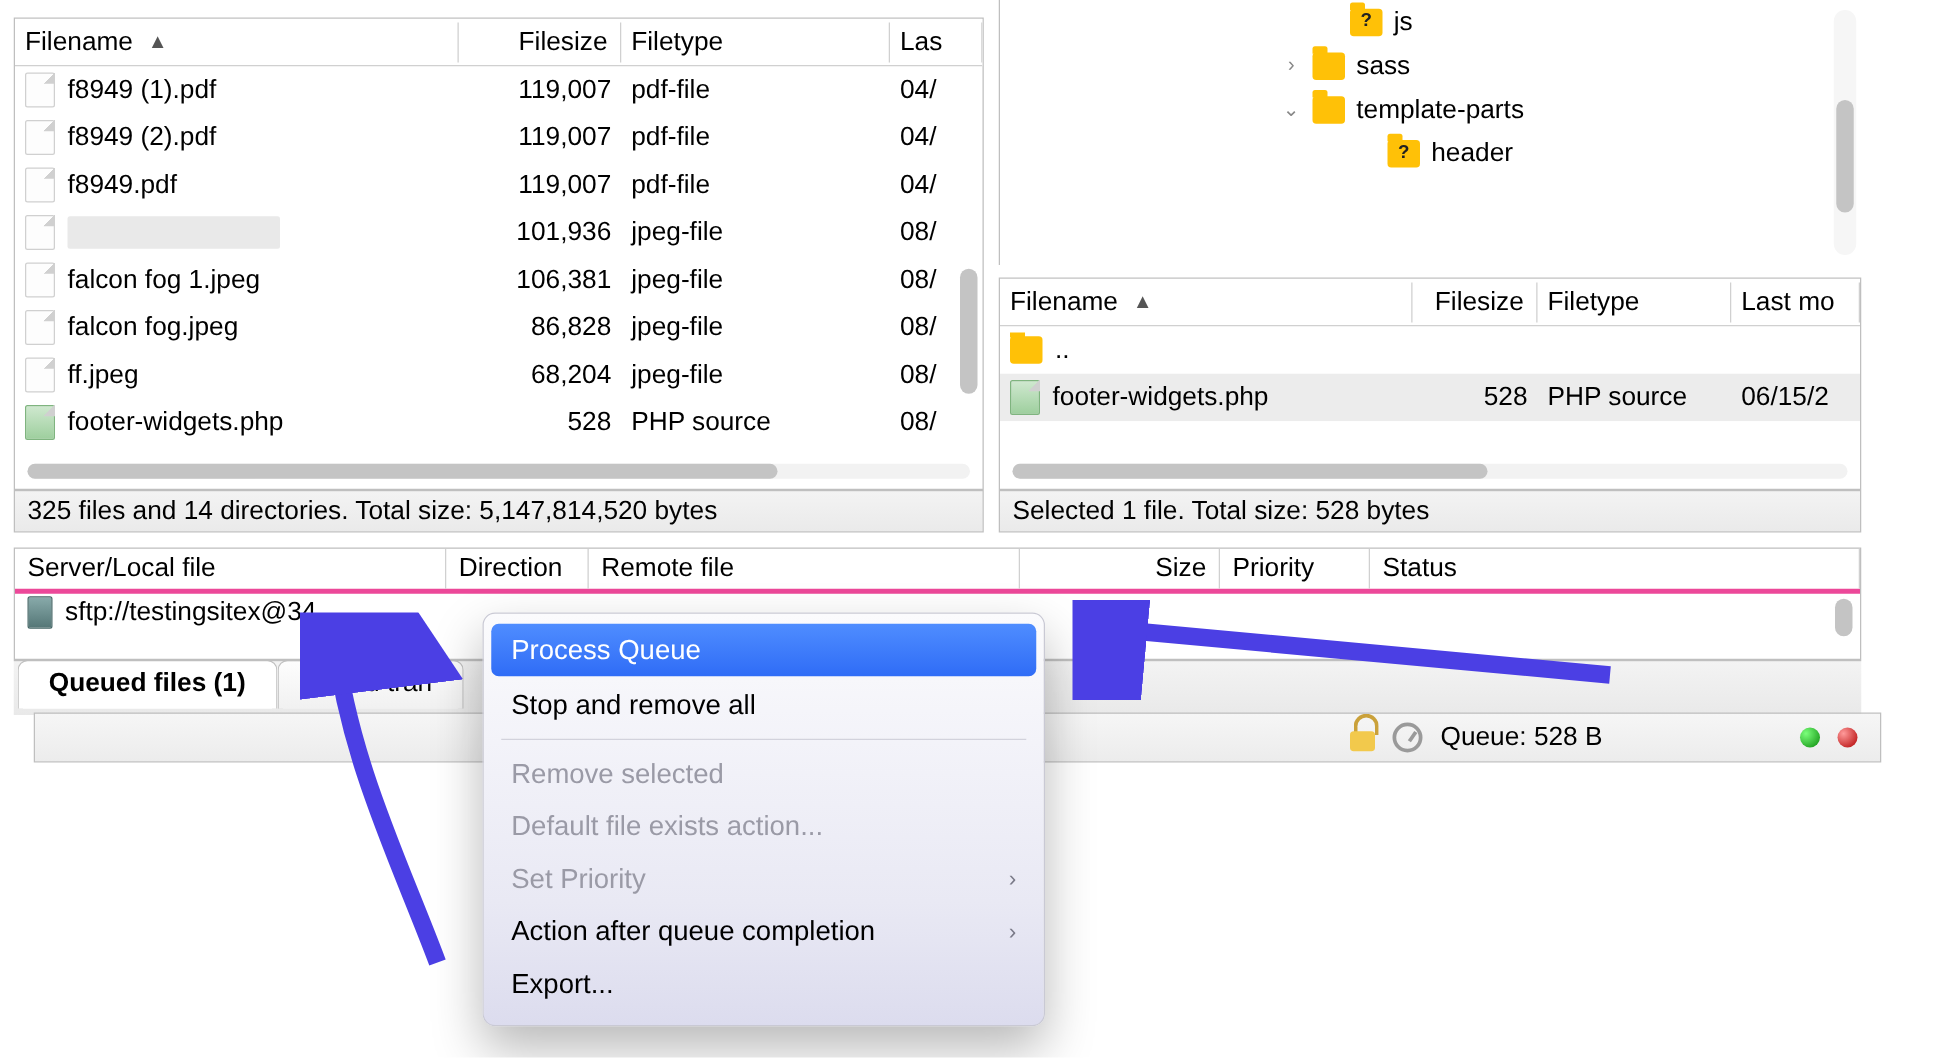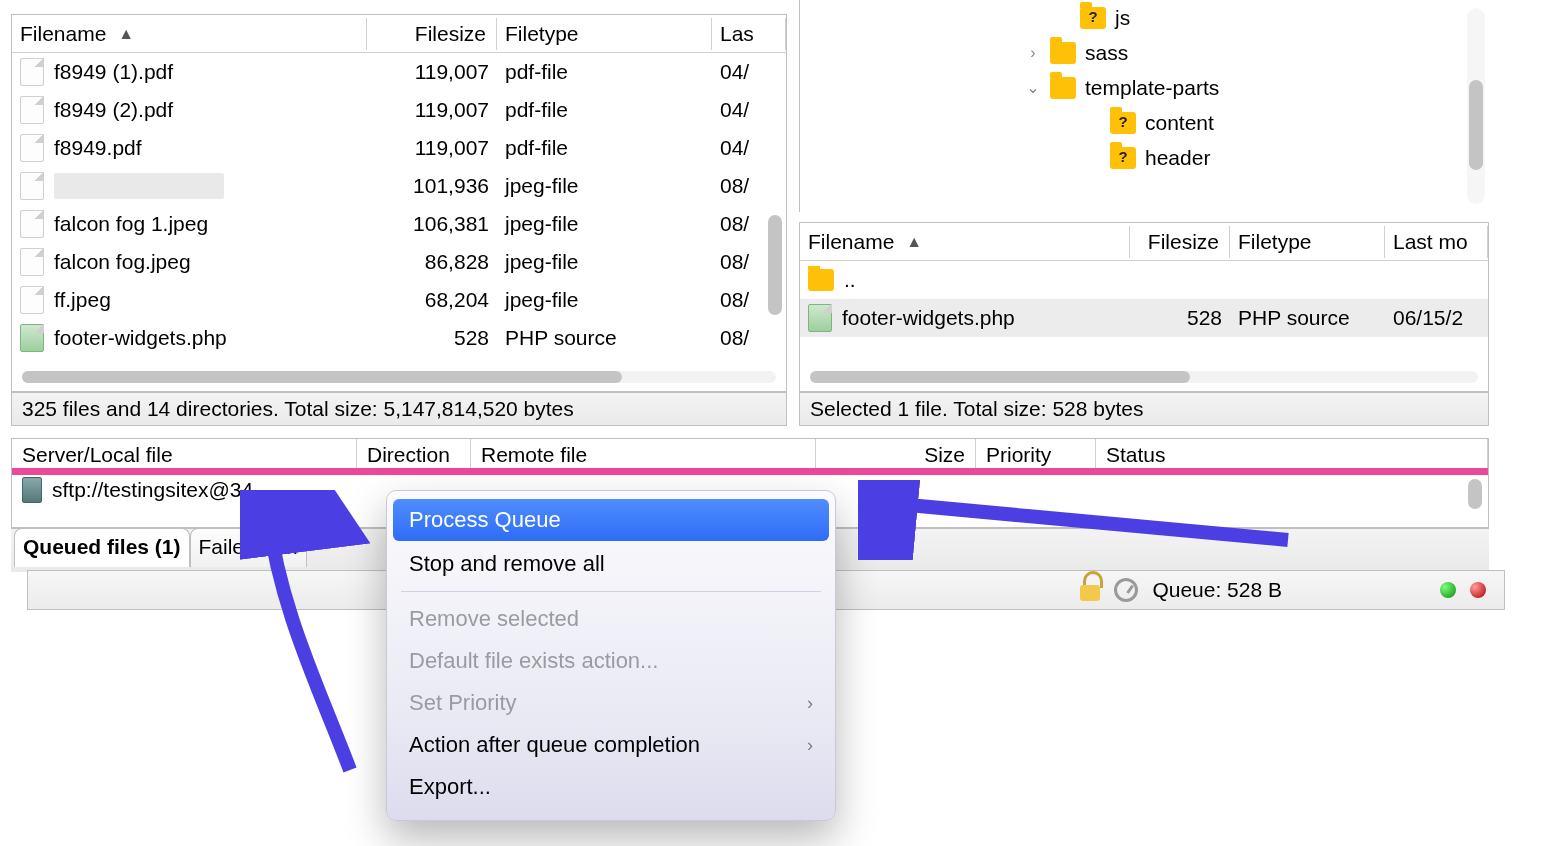--- a/index.html
+++ b/index.html
@@ -144,21 +144,21 @@
     background:#ffc107; border-radius:2px 2px 0 0;
   }
   .remote-list .scroll-thumb { width: 380px; }
 
   
   .queue-panel {
     position:absolute; left:11px; top:438px; width:1478px; height:90px;
     border:1px solid #bfbfbf; background:#fff;
   }
   .queue-header {
-    display:flex; height:36px; border-bottom:7px solid #ec4899;
+    display:flex; height:36px; border-bottom:4px solid #ec4899;
   }
   .queue-header .qh { padding:4px 10px; border-right:1px solid #d0d0d0; white-space:nowrap; overflow:hidden;}
   .qh.q-server{width:345px;}
   .qh.q-dir{width:114px;}
   .qh.q-remote{width:345px;}
   .qh.q-size{width:160px; text-align:right;}
   .qh.q-prio{width:120px;}
   .qh.q-status{flex:1;}
   .q-row { display:flex; height:40px; align-items:flex-start;}
   .q-row .qc{ padding:2px 10px; }
@@ -174,21 +174,21 @@
 
   
   .tabs {
     position:absolute; left:14px; top:528px; display:flex; gap:0;
   }
   .tab {
     background:linear-gradient(#fdfdfd,#f1f1f1);
     border:1px solid #bfbfbf;
     border-bottom: none;
     border-radius:8px 8px 0 0;
-    padding:6px 8px 8px;
+    padding:6px 24px 8px;
     font-size:21px;
   }
   .tab.active { font-weight:700; background:#fff; }
   .tabs-bg {
     position:absolute; left:11px; top:528px; width:1478px; height:44px;
     border-top:1px solid #bfbfbf;
     background:linear-gradient(#f3f3f3,#e9e9e9);
     z-index:-1;
   }
 
@@ -356,25 +356,20 @@
         <span class="tree-label">sass</span>
       </div>
       <div class="tree-row" style="padding-left: 225px;">
         <span class="twisty">⌄</span>
         <span class="folder"></span>
         <span class="tree-label">template-parts</span>
       </div>
       <div class="tree-row" style="padding-left: 285px;">
         <span class="twisty"></span>
         <span class="folder q"></span>
-        <span class="tree-label">content</span>
-      </div>
-      <div class="tree-row" style="padding-left: 285px;">
-        <span class="twisty"></span>
-        <span class="folder q"></span>
         <span class="tree-label">header</span>
       </div>
     </div>
 </div>
 
 <div class="pane remote-list">
   <div class="header-row">
     <div class="header-cell col-name">
       <span>Filename</span>
       <span class="sort-arrow">▲</span>

